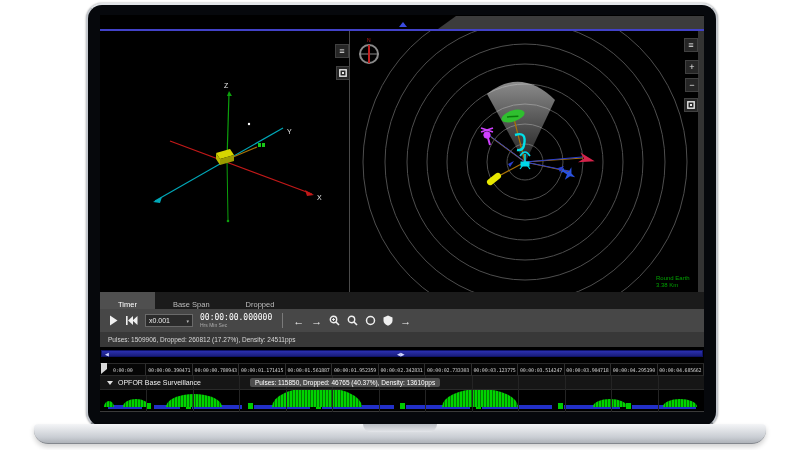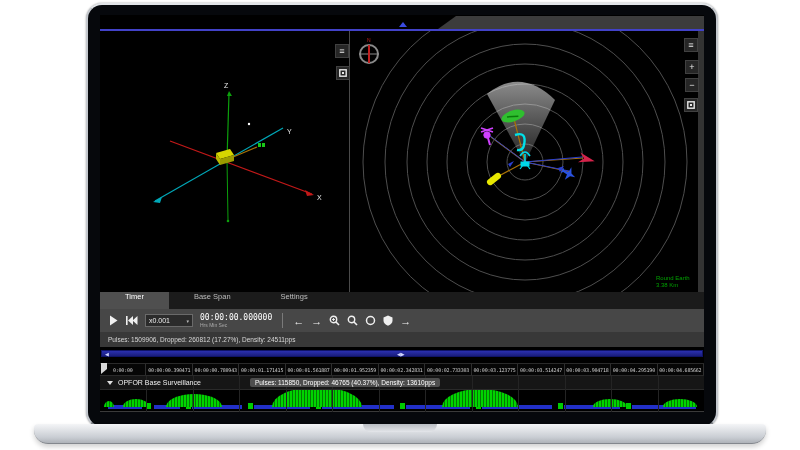--- a/index.html
+++ b/index.html
@@ -25,21 +25,21 @@
   .views{left:0;top:16px;width:604px;height:261px;background:#000;}
   .viewL{left:0;top:0;width:249px;height:261px;border-right:1px solid #4a4a4a;background:#000;}
   .viewR{left:250px;top:0;width:354px;height:261px;background:#000;}
   .gutterR{right:0;top:0;width:6px;height:261px;background:#333;}
   .pbtn{width:12px;height:12px;background:#262626;border:1px solid #404040;color:#e8e8e8;
     display:flex;align-items:center;justify-content:center;font-size:9px;line-height:1;cursor:pointer;}
   .radar-footer{left:306px;bottom:3px;color:#00a000;font-size:6px;line-height:7px;}
   
   .timerpanel{left:0;top:277px;width:604px;height:55px;background:#242424;}
   .tabs{left:0;top:0;width:604px;height:17px;background:#1b1b1b;display:flex;align-items:stretch;border-bottom:1px solid #4e4e4e;}
-  .tab{padding:0 25px;display:flex;align-items:flex-start;font-size:7.5px;color:#bdbdbd;cursor:pointer;}
+  .tab{padding:0 18px;display:flex;align-items:flex-end;font-size:7.5px;color:#bdbdbd;cursor:pointer;}
   .tab.active{background:#4f4f4f;color:#fff;}
   .toolbar{left:0;top:17px;width:604px;height:23px;background:#474747;display:flex;align-items:center;gap:7px;padding-left:9px;box-sizing:border-box;}
   .tbtn{color:#f0f0f0;display:flex;align-items:center;justify-content:center;cursor:pointer;}
   .speedbox{width:48px;height:13px;background:#2b2b2b;border:1px solid #6a6a6a;color:#eee;font-size:7px;
     display:flex;align-items:center;justify-content:space-between;padding:0 3px;box-sizing:border-box;cursor:pointer;}
   .timeblock{display:flex;flex-direction:column;align-items:flex-start;line-height:1;}
   .timeval{font-family:"DejaVu Sans Mono",monospace;font-size:8px;color:#fff;}
   .timeunits{font-size:5px;color:#aaa;margin-top:1px;}
   .tsep{width:1px;height:15px;background:#7a7a7a;margin:0 3px;}
   .arrowtxt{font-size:11px;font-weight:bold;color:#f0f0f0;}
@@ -227,21 +227,21 @@
 
     <div class="abs timerpanel">
       <div class="abs tabs">
         <div class="tab active">
             <span>Timer</span>
           </div>
         <div class="tab">
             <span>Base Span</span>
           </div>
         <div class="tab">
-            <span>Settings</span>
+            <span>Dropped</span>
           </div>
       </div>
       <div class="abs toolbar">
         <div class="tbtn">
           <svg width="9" height="11" viewBox="0 0 9 11">
               <path d="M1,0.5 L8.5,5.5 L1,10.5 Z" fill="#f0f0f0"></path>
             </svg>
         </div>
         <div class="tbtn">
           <svg width="13" height="11" viewBox="0 0 13 11">

